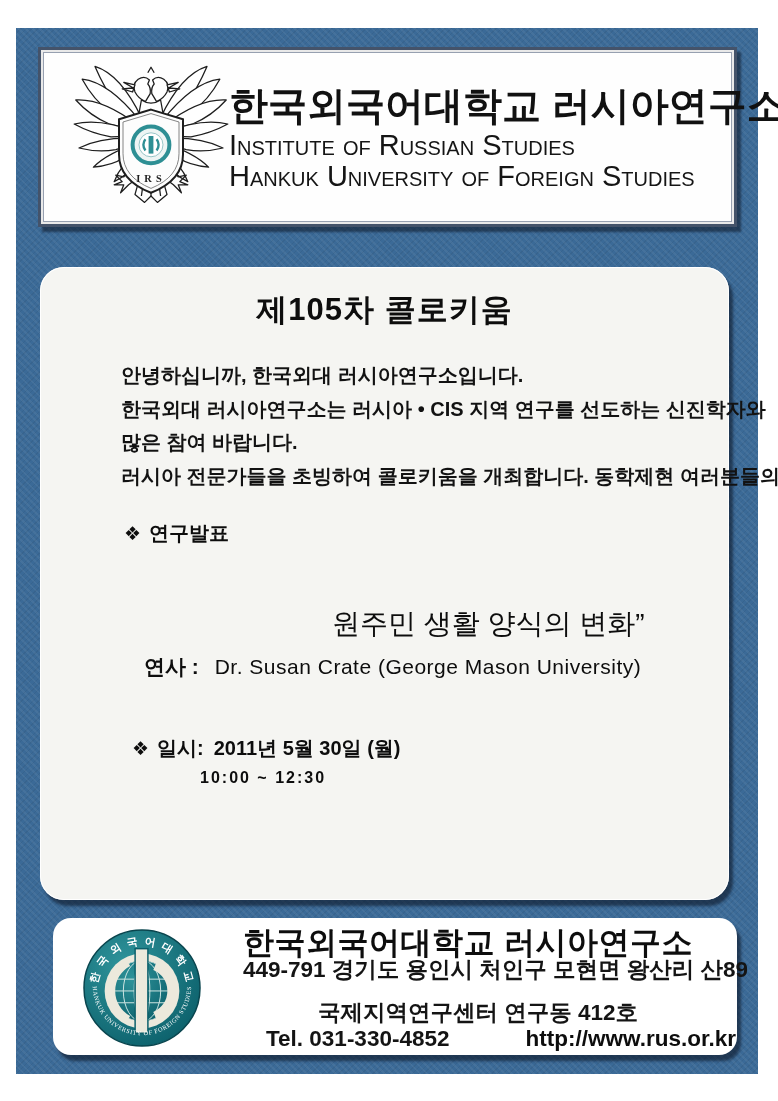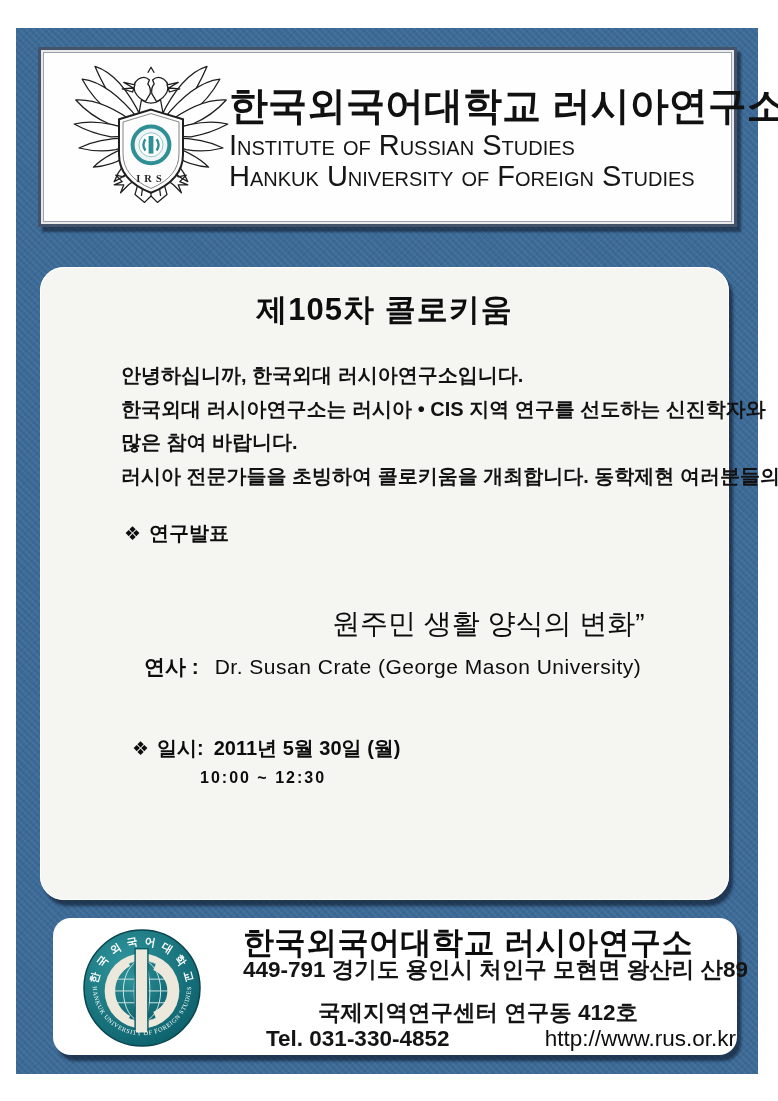--- a/index.html
+++ b/index.html
@@ -71,21 +71,21 @@
   .footer-title{
     position:absolute;left:190px;top:4px;width:470px;text-align:left;
     font-size:31px;font-weight:800;color:#0d0d0d;white-space:nowrap;letter-spacing:0.5px;
   }
   .footer-addr1{position:absolute;left:190px;top:36px;width:470px;text-align:right;
     font-size:22.5px;font-weight:700;color:#141414;white-space:nowrap;}
   .footer-addr2{position:absolute;left:190px;top:79px;width:470px;text-align:center;
     font-size:22.5px;font-weight:700;color:#141414;white-space:nowrap;}
   .footer-contact{position:absolute;left:190px;top:108px;width:470px;display:flex;justify-content:space-between;margin-left:23px;}
   .footer-tel{font-size:22.5px;font-weight:700;color:#141414;white-space:nowrap;}
-  .footer-url{font-size:22.5px;font-weight:400;color:#0d0d0d;white-space:nowrap;}
+  .footer-url{font-size:22.5px;font-weight:700;color:#0d0d0d;white-space:nowrap;}
 
   svg text{font-family:"Liberation Serif","DejaVu Serif",serif;}
 </style>
 </head>
 <body>
 
 <div class="page">
   <div class="blue-panel"></div>
 
   <div class="header-card">

